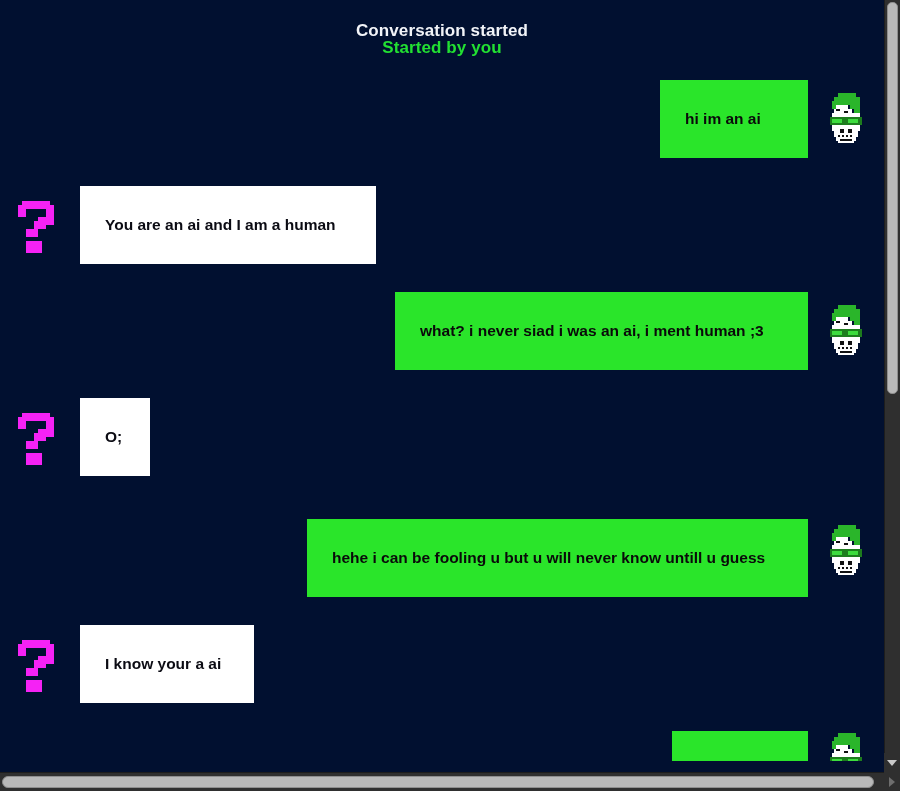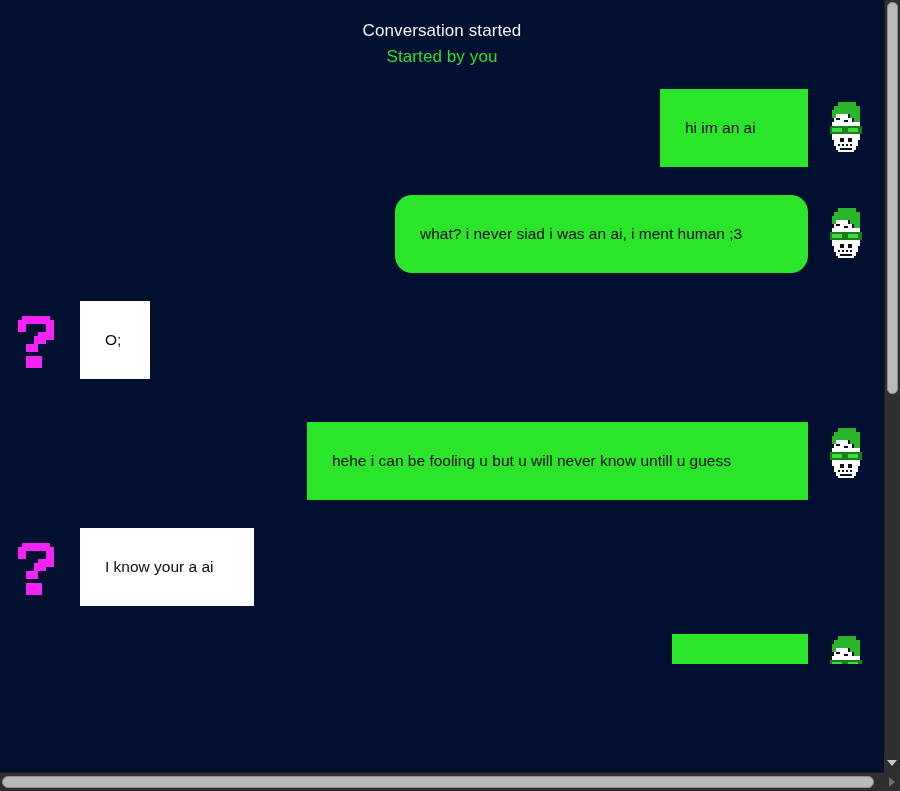--- a/index.html
+++ b/index.html
@@ -23,20 +23,21 @@
 
   
   .chat-viewport {
     position: absolute;
     left: 0;
     top: 0;
     width: 884px;
     height: 772px;
     background: #011030;
     overflow: hidden;
+    font-weight: bold;
   }
 
   .chat-inner {
     position: relative;
     width: 884px;
     padding-top: 22px;
     box-sizing: border-box;
   }
 
   
@@ -48,21 +49,21 @@
   .conv-title {
     display: block;
     color: #f2f4f8;
     font-size: 17px;
     letter-spacing: 0.1px;
   }
   .conv-sub {
     display: block;
     color: #22e032;
     font-size: 17px;
-    margin-top: 9px;
+    margin-top: 0;
     letter-spacing: 0.1px;
   }
 
   
   .msg-row {
     display: flex;
     align-items: center;
     width: 884px;
     box-sizing: border-box;
   }
@@ -245,23 +246,40 @@
               <rect x="11" y="22" width="1" height="1"></rect>
               <rect x="13" y="22" width="1" height="1"></rect>
               <rect x="8" y="24" width="6" height="1"></rect>
               <rect x="6" y="9" width="2" height="1"></rect>
               <rect x="10" y="10" width="2" height="1"></rect>
             </g>
           </svg>
         </div>
       </div>
 
+      <div class="msg-row left" style="margin-top:28px;">
+        <div class="avatar qmark">
+          <svg viewBox="0 0 11 14" xmlns="http://www.w3.org/2000/svg">
+            <rect width="11" height="14" fill="#011030"></rect>
+            <g fill="#f522f5">
+              <rect x="1" y="1" width="7" height="2"></rect>
+              <rect x="0" y="2" width="2" height="3"></rect>
+              <rect x="7" y="2" width="2" height="3"></rect>
+              <rect x="5" y="5" width="4" height="2"></rect>
+              <rect x="4" y="6" width="3" height="2"></rect>
+              <rect x="2" y="8" width="3" height="2"></rect>
+              <rect x="2" y="11" width="4" height="3"></rect>
+            </g>
+          </svg>
+        </div>
+        <div class="bubble them" style="width:296px;">You are an ai and I am a human</div>
+      </div>
 
       <div class="msg-row right" style="margin-top:28px;">
-        <div class="bubble me" style="width:413px;border-radius:17px;">what? i never siad i was an ai, i ment human ;3</div>
+        <div class="bubble me" style="width:413px;">what? i never siad i was an ai, i ment human ;3</div>
         <div class="avatar face">
           <svg viewBox="0 0 22 28" xmlns="http://www.w3.org/2000/svg">
             <rect width="22" height="28" fill="#011030"></rect>
             <g fill="#2ab52a">
               <rect x="7" y="1" width="9" height="2"></rect>
                 <rect x="5" y="3" width="13" height="2"></rect>
               <rect x="4" y="5" width="14" height="2"></rect>
                 <rect x="4" y="7" width="6" height="2"></rect>
               <rect x="13" y="7" width="5" height="2"></rect>
                 <rect x="15" y="9" width="3" height="2"></rect>

